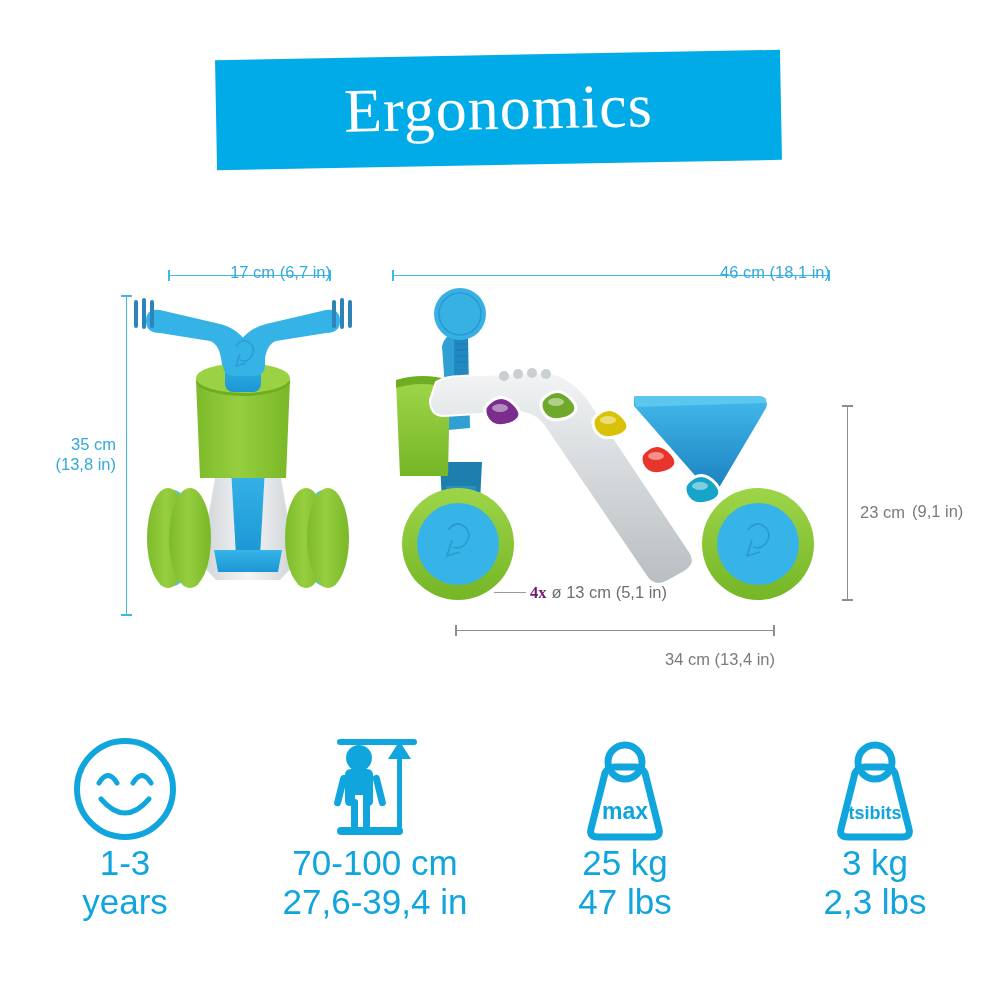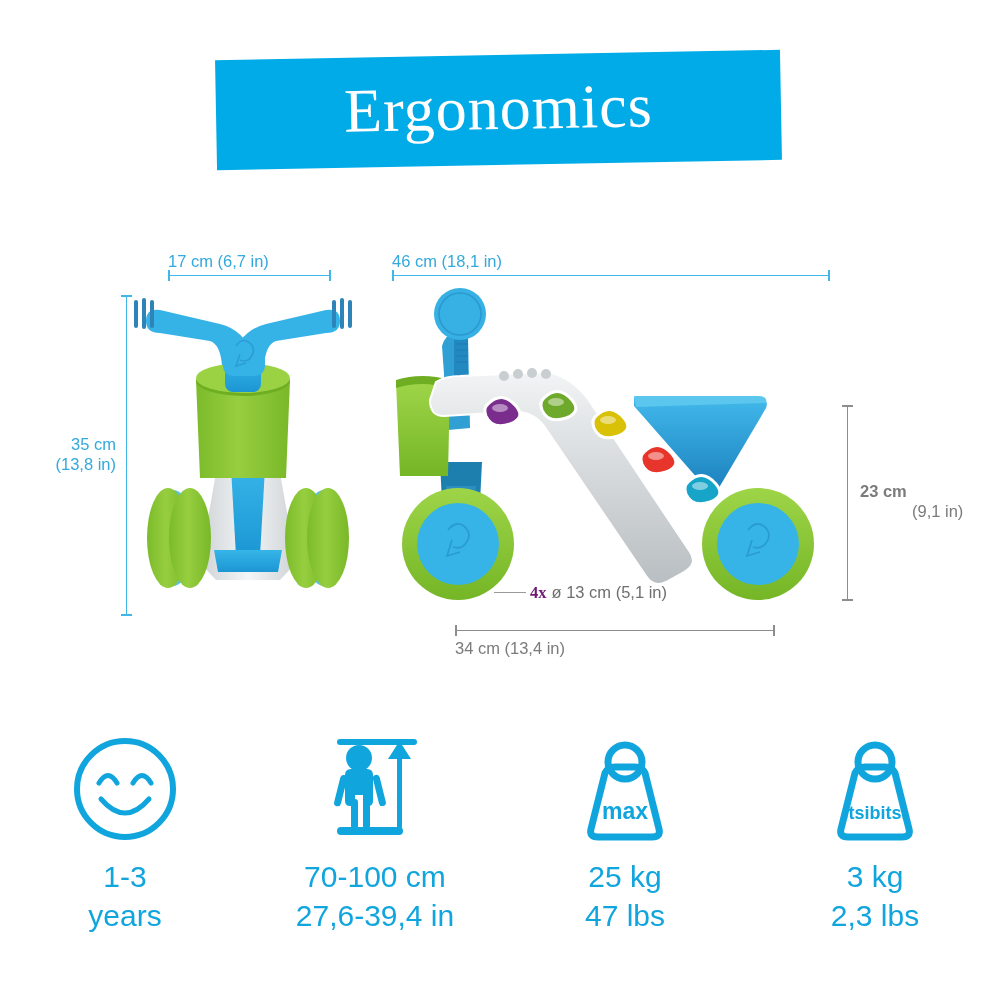--- a/index.html
+++ b/index.html
@@ -23,33 +23,33 @@
 
   .dim-v{position:absolute;width:1px;background:#3FB7E8;}
   .dim-v.gray{background:#8d8d8d;}
   .dim-v::before,.dim-v::after{content:"";position:absolute;left:-5px;
      height:1.6px;width:11px;background:inherit;}
   .dim-v::before{top:0;} .dim-v::after{bottom:0;}
 
   .dim-label{position:absolute;color:#33A9DC;font-size:16.5px;
      white-space:nowrap;line-height:20px;}
   .dim-label.gray{color:#7b7b7b;}
-  .dim-label.center{text-align:left;}
+  .dim-label.center{text-align:right;margin-top:11px;}
   .dim-label.right{text-align:right;}
 
   .leader{position:absolute;height:1px;background:#9a9a9a;}
 
   
   #features{position:absolute;left:0;top:725px;width:1000px;height:230px;
      display:flex;}
   .feature{flex:1;display:flex;flex-direction:column;align-items:center;}
   .feature .ic{height:118px;display:flex;align-items:flex-end;
      justify-content:center;}
-  .feature .cap{margin-top:14px;text-align:center;color:#11A5DE;
-     font-size:30px;line-height:39px;}
+  .feature .cap{text-align:center;color:#11A5DE;
+     font-size:35px;line-height:39px;}
 
   
   .art{position:absolute;}
 </style>
 </head>
 <body>
 
 <div id="title-banner"></div>
 <div id="title-text">Ergonomics</div>
 
@@ -196,21 +196,21 @@
 <div class="dim-label center" style="left:168px;top:251px;width:163px;">17 cm (6,7 in)</div>
 
 <div class="dim-h" style="left:392px;top:275px;width:438px;"></div>
 <div class="dim-label center" style="left:392px;top:251px;width:438px;">46 cm (18,1 in)</div>
 
 <div class="dim-v" style="left:126px;top:295px;height:321px;"></div>
 <div class="dim-label right" style="left:10px;top:434px;width:106px;">35 cm</div>
 <div class="dim-label right" style="left:10px;top:454px;width:106px;">(13,8 in)</div>
 
 <div class="dim-v gray" style="left:847px;top:405px;height:196px;"></div>
-<div class="dim-label gray" style="left:860px;top:481px;font-weight:bold;">23 cm</div>
+<div class="dim-label gray" style="left:860px;top:502px;">23 cm</div>
 <div class="dim-label gray" style="left:912px;top:501px;">(9,1 in)</div>
 
 <div class="leader" style="left:494px;top:592px;width:32px;"></div>
 <div style="position:absolute;left:530px;top:583px;white-space:nowrap;
             color:#6f6f6f;font-size:16.5px;">
   <span style="font-weight:bold;color:#701a75;font-family:Liberation Serif, serif;">4x</span><span style="display:inline-block;width:5px;"></span><span>ø 13 cm (5,1 in)</span>
 </div>
 
 <div class="dim-h gray" style="left:455px;top:630px;width:320px;"></div>
 <div class="dim-label gray center" style="left:455px;top:638px;width:320px;">34 cm (13,4 in)</div>

